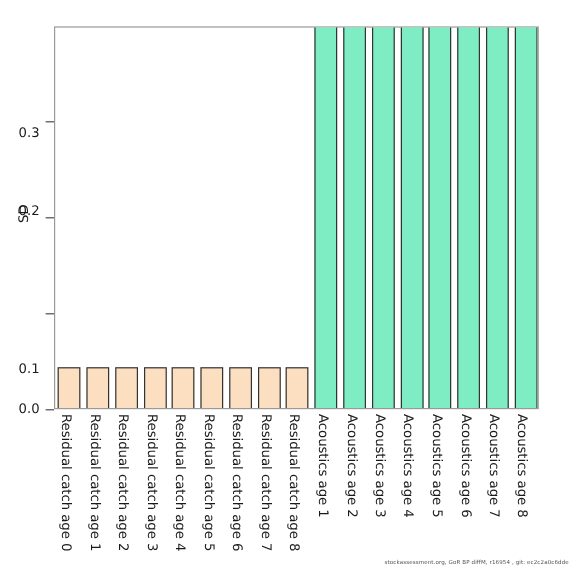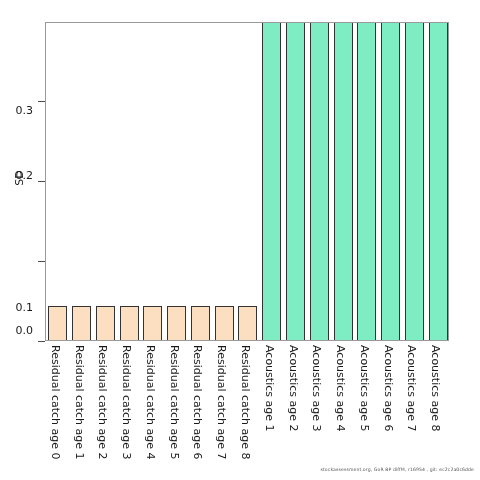--- a/index.html
+++ b/index.html
@@ -88,21 +88,21 @@
 </style>
 </head>
 <body>
 
 <div id="root">
 
   <div id="ylabel">SD</div>
 
   <div id="yticks">
       <div class="ytick" style="top: 341px;"></div>
-      <div class="ytlabelwrap" style="top: 324px;">0.0</div>
+      <div class="ytlabelwrap" style="top: 334px;">0.0</div>
       <div class="ytick" style="top: 261px;"></div>
       <div class="ytlabelwrap" style="top: 254px; margin-top: 47px;">0.1</div>
       <div class="ytick" style="top: 181px;"></div>
       <div class="ytlabelwrap" style="top: 169px;">0.2</div>
       <div class="ytick" style="top: 101px;"></div>
       <div class="ytlabelwrap" style="top: 104px;">0.3</div>
     </div>
 
   <div id="plot">
     <div id="bars">

